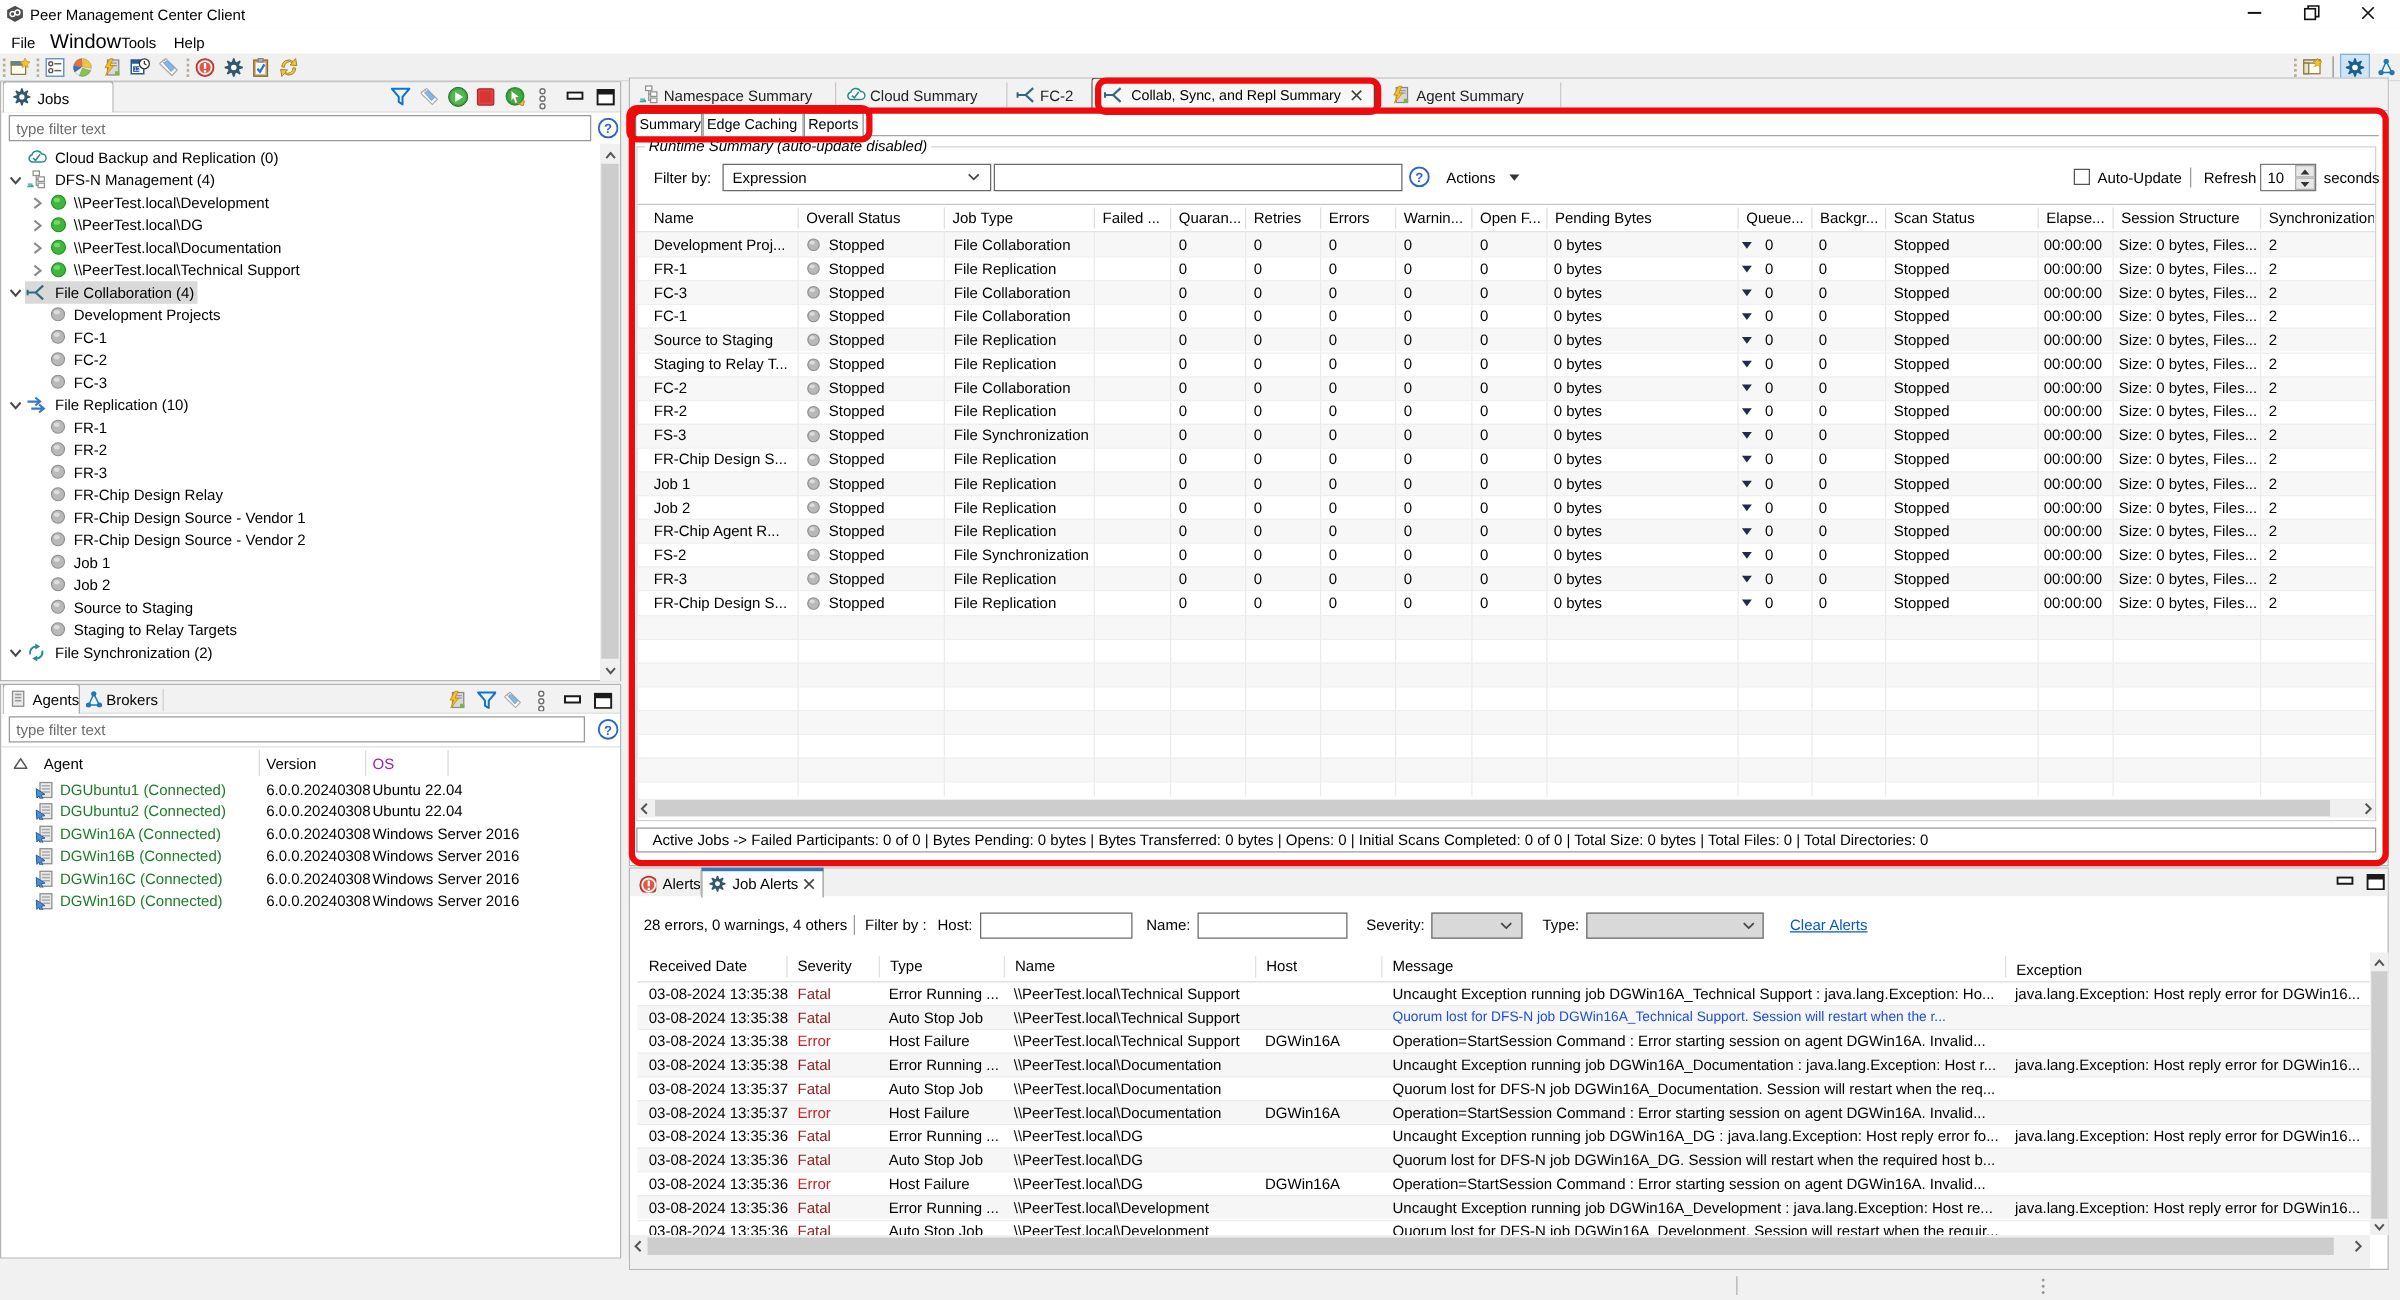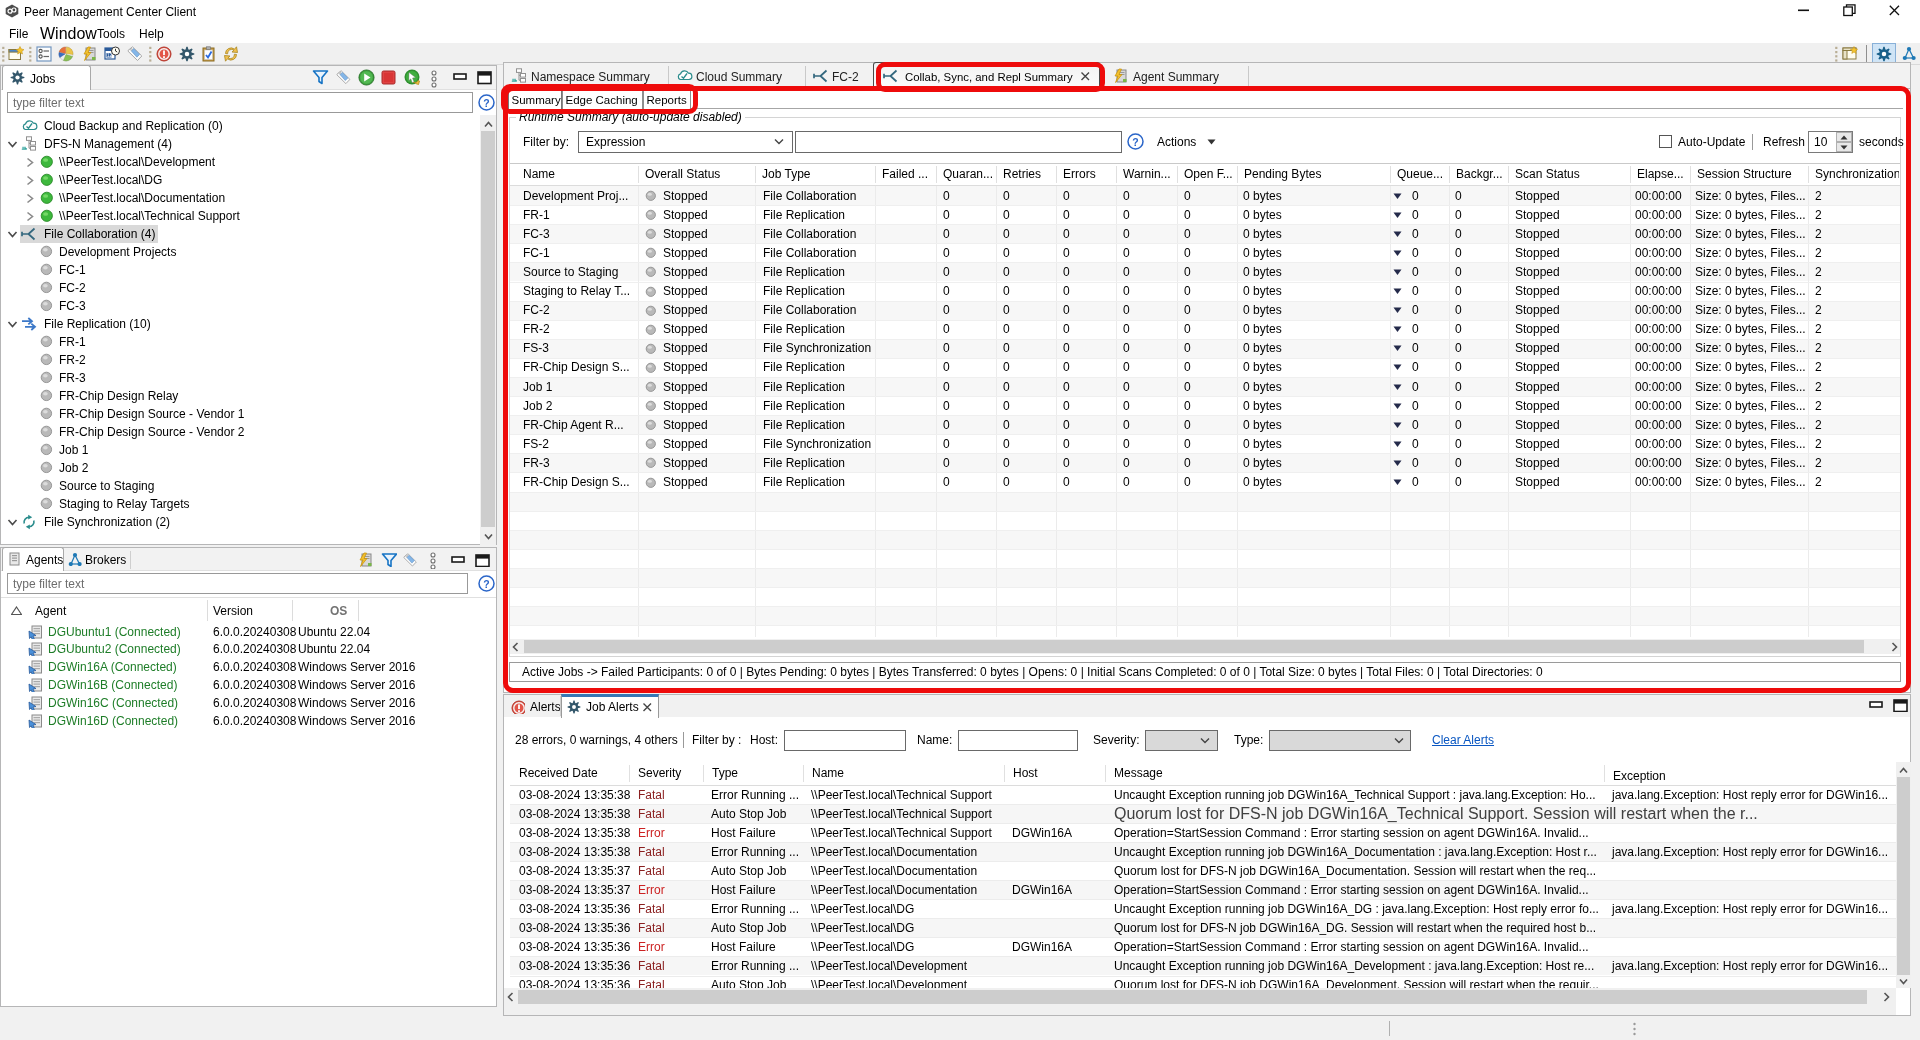--- a/index.html
+++ b/index.html
@@ -554,21 +554,21 @@
     </svg>
   </div>
 <div style="left:1px;top:597px;width:495px;height:1px;background:#e0e0e0;"></div>
 <div style="left:11px;top:606px;width:11px;height:10px;">
     <svg width="11" height="10" viewBox="0 0 11 10">
       <polygon points="5.5,1 10.5,8.5 0.5,8.5" fill="none" stroke="#555" stroke-width="1.2"></polygon>
     </svg>
   </div>
 <div style="left:35px;top:611px;transform:translateY(-50%);font-size:12px;color:#000;font-weight:normal;white-space:nowrap;">Agent</div>
 <div style="left:213px;top:611px;transform:translateY(-50%);font-size:12px;color:#000;font-weight:normal;white-space:nowrap;">Version</div>
-<div style="left:298px;top:611px;transform:translateY(-50%);font-size:12px;color:#737373;font-weight:bold;white-space:nowrap;margin-left:32px;">OS</div>
+<div style="left:298px;top:611px;transform:translateY(-50%);font-size:12px;color:#a21caf;font-weight:normal;white-space:nowrap;">OS</div>
 <div style="left:207px;top:600px;width:1px;height:21px;background:#dcdcdc;"></div>
 <div style="left:292px;top:600px;width:1px;height:21px;background:#dcdcdc;"></div>
 <div style="left:358px;top:600px;width:1px;height:21px;background:#dcdcdc;"></div>
 <div style="left:28px;top:624.5px;width:15px;height:14px;">
     <svg width="15" height="14" viewBox="0 0 15 14">
       <rect x="4" y="1" width="9.5" height="12" fill="#e9e9e9" stroke="#8a8a8a" stroke-width="1"></rect>
       <rect x="5.5" y="3" width="6.5" height="1.2" fill="#aaa"></rect>
       <rect x="5.5" y="5.5" width="6.5" height="1.2" fill="#aaa"></rect>
       <rect x="5.5" y="8" width="6.5" height="1.2" fill="#aaa"></rect>
       <polygon points="1,6 8,10.5 5,11 6.5,14.5 4.5,15 3.2,11.8 1.5,13.5" fill="#4a90d9" stroke="#2a5a9a" stroke-width="0.8"></polygon>
@@ -1337,21 +1337,21 @@
 <div style="left:638px;top:794.525px;transform:translateY(-50%);font-size:12px;color:#8b2020;font-weight:normal;white-space:nowrap;">Fatal</div>
 <div style="left:711px;top:794.525px;transform:translateY(-50%);font-size:12px;color:#000;font-weight:normal;white-space:nowrap;">Error Running ...</div>
 <div style="left:811px;top:794.525px;transform:translateY(-50%);font-size:12px;color:#000;font-weight:normal;white-space:nowrap;">\\PeerTest.local\Technical Support</div>
 <div style="left:1114px;top:794.525px;transform:translateY(-50%);font-size:12px;color:#000;font-weight:normal;white-space:nowrap;">Uncaught Exception running job DGWin16A_Technical Support : java.lang.Exception: Ho...</div>
 <div style="left:1612px;top:794.525px;transform:translateY(-50%);font-size:12px;color:#000;font-weight:normal;white-space:nowrap;">java.lang.Exception: Host reply error for DGWin16...</div>
 <div style="left:510px;top:823px;width:1386px;height:1px;background:#ececec;"></div>
 <div style="left:519px;top:813.5749999999999px;transform:translateY(-50%);font-size:12px;color:#000;font-weight:normal;white-space:nowrap;">03-08-2024 13:35:38</div>
 <div style="left:638px;top:813.5749999999999px;transform:translateY(-50%);font-size:12px;color:#8b2020;font-weight:normal;white-space:nowrap;">Fatal</div>
 <div style="left:711px;top:813.5749999999999px;transform:translateY(-50%);font-size:12px;color:#000;font-weight:normal;white-space:nowrap;">Auto Stop Job</div>
 <div style="left:811px;top:813.5749999999999px;transform:translateY(-50%);font-size:12px;color:#000;font-weight:normal;white-space:nowrap;">\\PeerTest.local\Technical Support</div>
-<div style="left:1114px;top:813.5749999999999px;transform:translateY(-50%);font-size:16px;color:#404040;font-weight:normal;white-space:nowrap;">Quorum lost for DFS-N job DGWin16A_Technical Support. Session will restart when the r...</div>
+<div style="left:1114px;top:813.5749999999999px;transform:translateY(-50%);font-size:11px;color:#1d4ed8;font-weight:normal;white-space:nowrap;">Quorum lost for DFS-N job DGWin16A_Technical Support. Session will restart when the r...</div>
 <div style="left:510px;top:842px;width:1386px;height:1px;background:#ececec;"></div>
 <div style="left:519px;top:832.625px;transform:translateY(-50%);font-size:12px;color:#000;font-weight:normal;white-space:nowrap;">03-08-2024 13:35:38</div>
 <div style="left:638px;top:832.625px;transform:translateY(-50%);font-size:12px;color:#cc2222;font-weight:normal;white-space:nowrap;">Error</div>
 <div style="left:711px;top:832.625px;transform:translateY(-50%);font-size:12px;color:#000;font-weight:normal;white-space:nowrap;">Host Failure</div>
 <div style="left:811px;top:832.625px;transform:translateY(-50%);font-size:12px;color:#000;font-weight:normal;white-space:nowrap;">\\PeerTest.local\Technical Support</div>
 <div style="left:1012px;top:832.625px;transform:translateY(-50%);font-size:12px;color:#000;font-weight:normal;white-space:nowrap;">DGWin16A</div>
 <div style="left:1114px;top:832.625px;transform:translateY(-50%);font-size:12px;color:#000;font-weight:normal;white-space:nowrap;">Operation=StartSession Command : Error starting session on agent DGWin16A.  Invalid...</div>
 <div style="left:510px;top:861px;width:1386px;height:1px;background:#ececec;"></div>
 <div style="left:519px;top:851.675px;transform:translateY(-50%);font-size:12px;color:#000;font-weight:normal;white-space:nowrap;">03-08-2024 13:35:38</div>
 <div style="left:638px;top:851.675px;transform:translateY(-50%);font-size:12px;color:#8b2020;font-weight:normal;white-space:nowrap;">Fatal</div>

